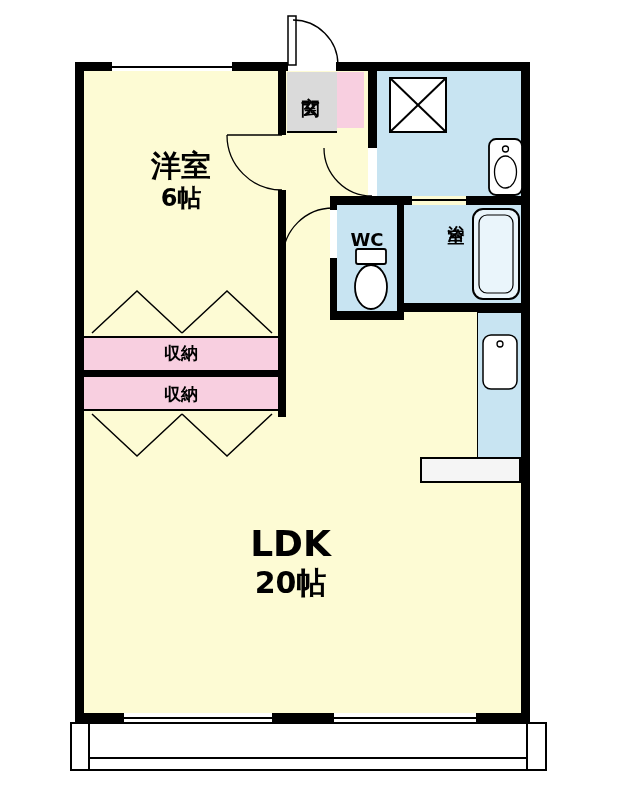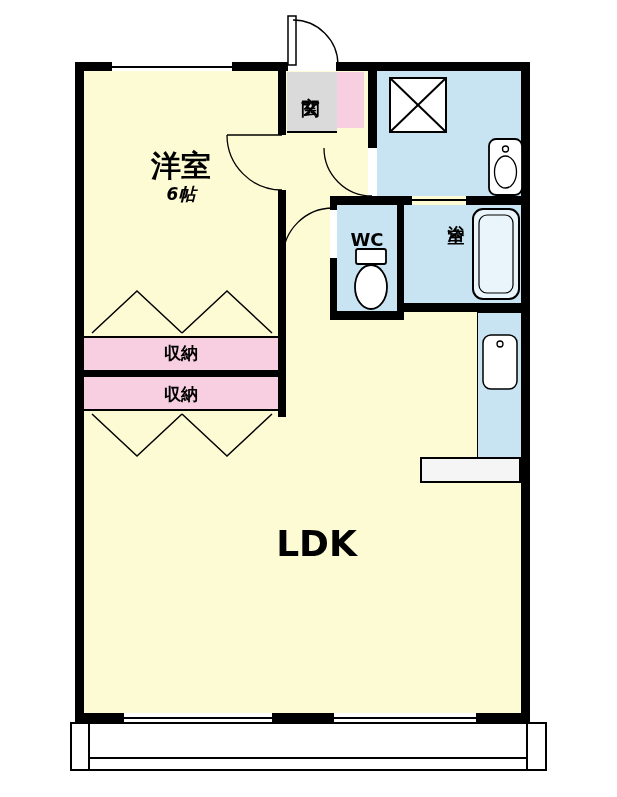--- a/index.html
+++ b/index.html
@@ -137,31 +137,32 @@
     </g>
 
     <g stroke="#000" fill="none">
       <rect x="483" y="335" width="34" height="54" rx="8" fill="#fff" stroke-width="1.5"></rect>
       <circle cx="500" cy="344" r="3" stroke-width="1.3"></circle>
     </g>
   </svg>
 
   <div class="label" style="left:84px;top:148px;width:194px;font-size:30px;">
     <div>洋室</div>
-    <div style="font-size:17px;font-style:italic;">6帖</div>
+    <div style="font-size:24px;">6帖</div>
   </div>
 
   <div class="label vert" style="left:300px;top:83px;font-size:18px;">玄関</div>
 
 
   <div class="label" style="left:337px;top:229px;width:60px;font-size:18px;">WC</div>
 
   <div class="label vert" style="left:446px;top:211px;font-size:17px;">浴室</div>
 
   <div class="label" style="left:84px;top:336px;width:194px;height:34px;line-height:34px;font-size:17px;">収納</div>
 
   <div class="label" style="left:84px;top:377px;width:194px;height:34px;line-height:34px;font-size:17px;">収納</div>
 
-  <div class="label" style="left:98px;top:522px;width:437px;font-size:36px;">
+  <div class="label" style="left:72px;top:522px;width:437px;font-size:36px;">
     <div>LDK</div>
+    <div style="font-size:30px;">20帖</div>
   </div>
 
 </div>
 
 </body></html>

